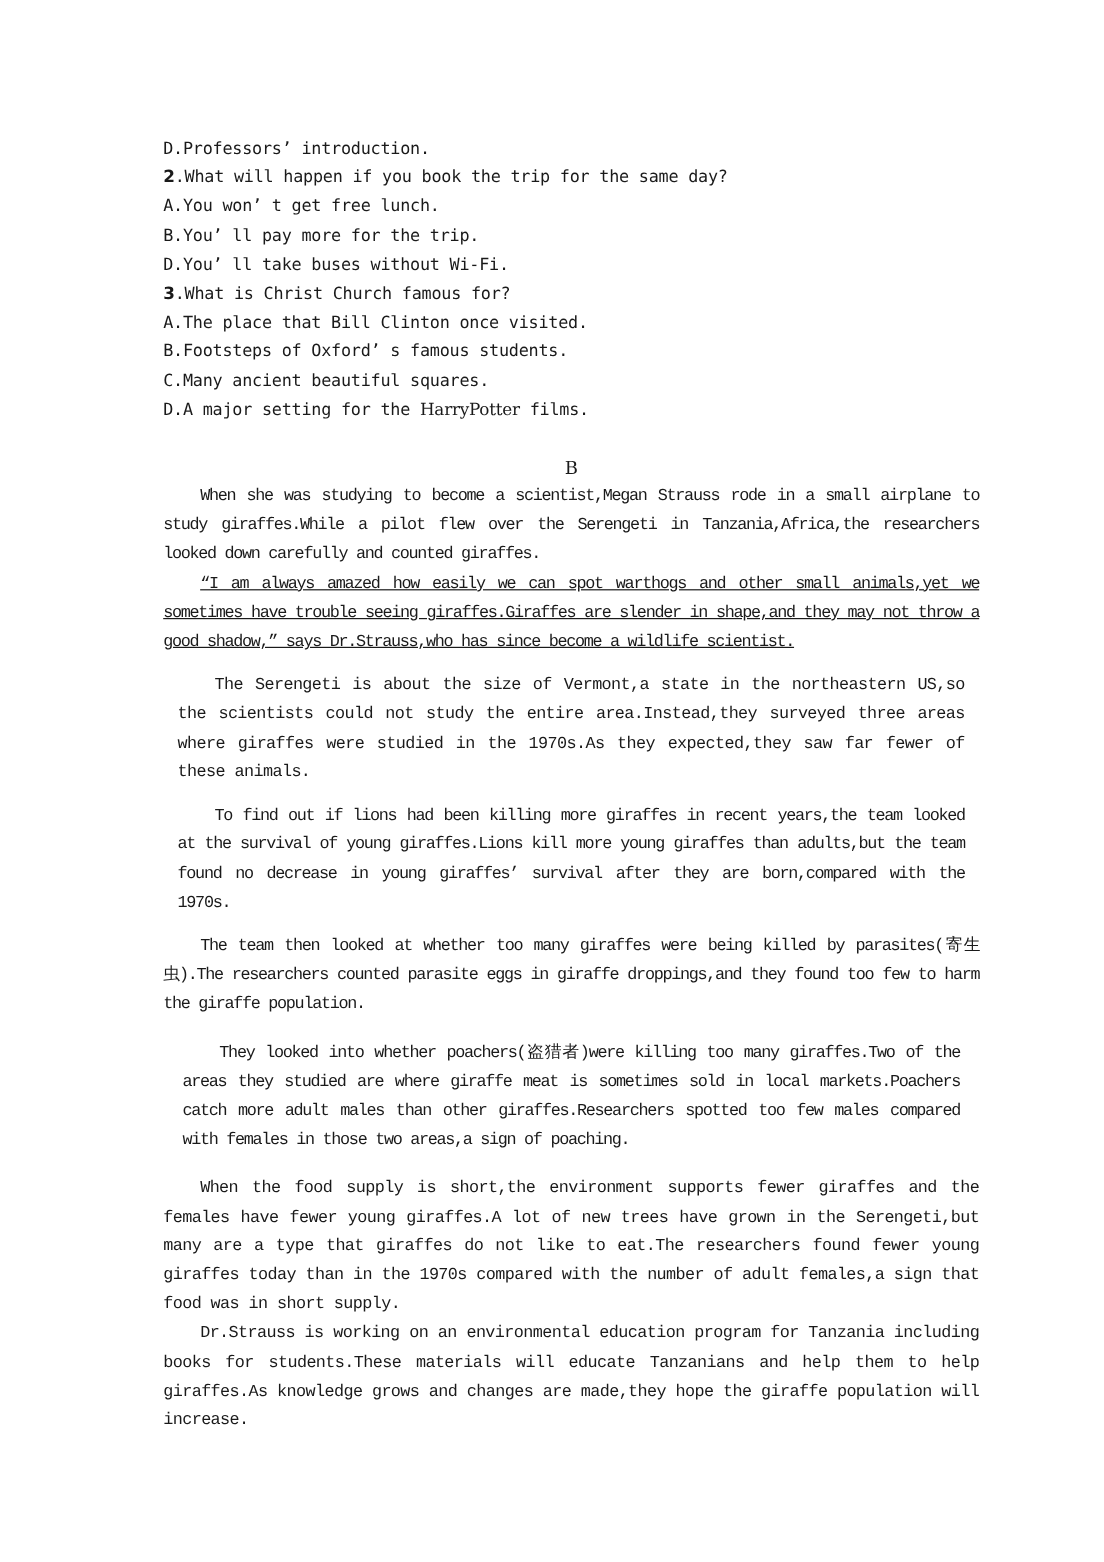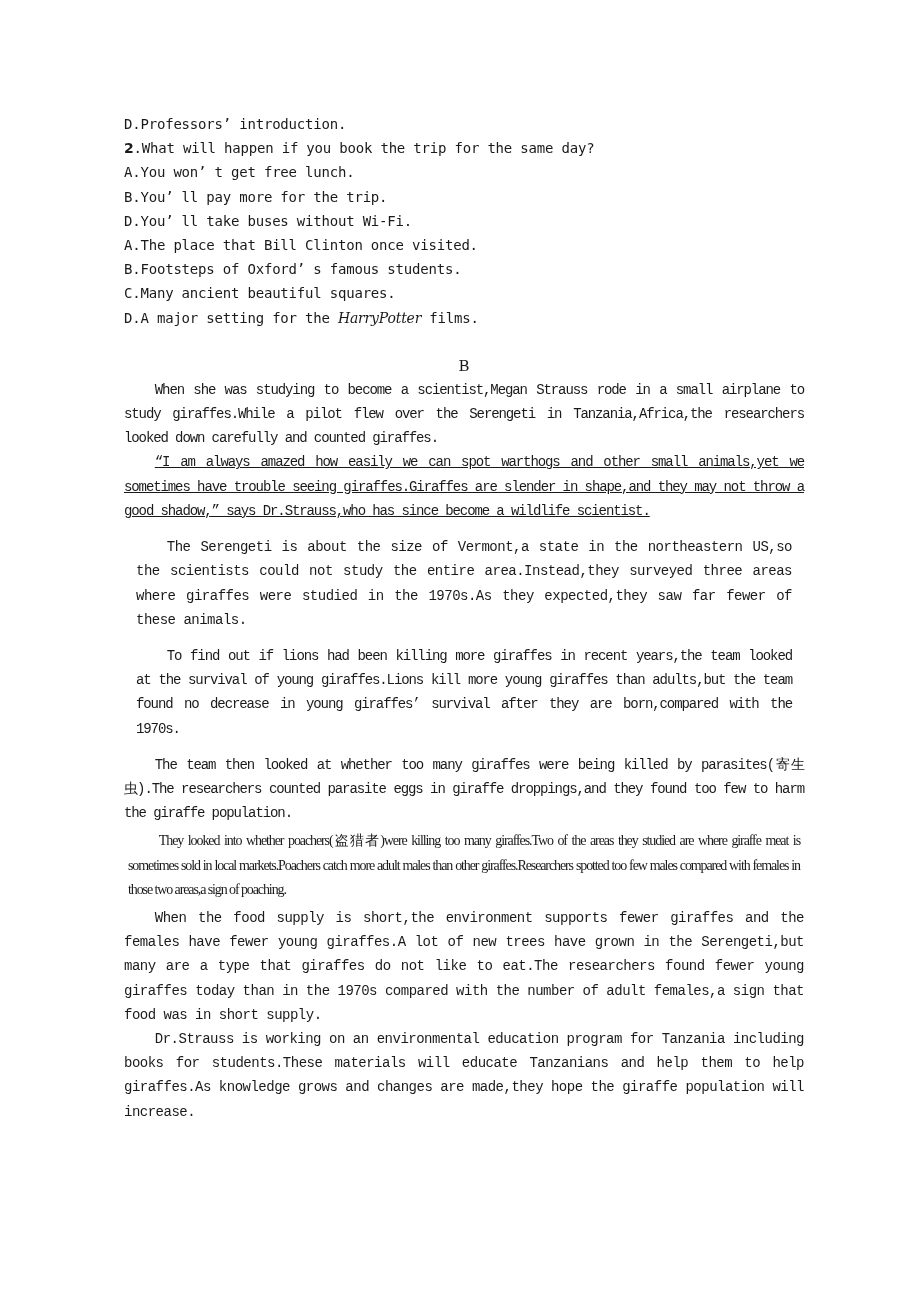--- a/index.html
+++ b/index.html
@@ -10,38 +10,37 @@
     body {
       width: 920px;
       height: 1302px;
       position: relative;
       overflow: hidden;
       font-family: "DejaVu Sans Mono", "Liberation Mono", monospace;
       color: #1a1a1a;
     }
     .page {
       position: absolute;
-      left: 124px;
+      left: 136px;
       top: 112px;
       width: 680px;
     }
     .line {
       font-size: 14px;
       line-height: 24.2px;
       height: 24.2px;
       white-space: nowrap;
       letter-spacing: -0.2px;
     }
     .num {
       font-family: "DejaVu Sans", "Liberation Sans", sans-serif;
       font-weight: bold;
       font-size: 14px;
     }
     .italic {
-      font-style: italic;
       font-family: "DejaVu Serif", "Liberation Serif", serif;
     }
     .section-title {
       text-align: center;
       font-family: "DejaVu Serif", "Liberation Serif", serif;
       font-size: 15px;
       margin-top: 24px;
     }
     .para {
       font-size: 14px;
@@ -71,37 +70,40 @@
     <span>A.</span><span>You won’ t get free lunch.</span>
   </div>
   <div class="line">
     <span>B.</span><span>You’ ll pay more for the trip.</span>
   </div>
   <div class="line">
     <span>D.</span><span>You’ ll take buses without Wi-Fi.</span>
   </div>
 
   <div class="line">
+    <span class="num">3</span><span>.What is Christ Church famous for?</span>
+  </div>
+  <div class="line">
     <span>A.</span><span>The place that Bill Clinton once visited.</span>
   </div>
   <div class="line">
     <span>B.</span><span>Footsteps of Oxford’ s famous students.</span>
   </div>
   <div class="line">
     <span>C.</span><span>Many ancient beautiful squares.</span>
   </div>
   <div class="line">
     <span>D.</span><span>A major setting for the </span><span class="italic">HarryPotter</span><span> films.</span>
   </div>
 
   <div class="line section-title">B</div>
 
   <p class="para tight" style="margin:0;">When she was studying to become a scientist,Megan Strauss rode in a small airplane to study giraffes.While a pilot flew over the Serengeti in Tanzania,Africa,the researchers looked down carefully and counted giraffes.</p>
   <p class="para tight" style="margin:0;text-decoration:underline;">“I am always amazed how easily we can spot warthogs and other small animals,yet we sometimes have trouble seeing giraffes.Giraffes are slender in shape,and they may not throw a good shadow,”  says Dr.Strauss,who has since become a wildlife scientist.</p>
   <p class="para" style="margin:12px;">The Serengeti is about the size of Vermont,a state in the northeastern US,so the scientists could not study the entire area.Instead,they surveyed three areas where giraffes were studied in the 1970s.As they expected,they saw far fewer of these animals.</p>
   <p class="para tight" style="margin:12px;">To find out if lions had been killing more giraffes in recent years,the team looked at the survival of young giraffes.Lions kill more young giraffes than adults,but the team found no decrease in young giraffes’  survival after they are born,compared with the 1970s.</p>
   <p class="para tight" style="margin:0;">The team then looked at whether too many giraffes were being killed by parasites(寄生虫).The researchers counted parasite eggs in giraffe droppings,and they found too few to harm the giraffe population.</p>
-  <p class="para tight" style="margin:4px;font-family:Liberation Serif, serif;">They looked into whether poachers(盗猎者)were killing too many giraffes.Two of the areas they studied are where giraffe meat is sometimes sold in local markets.Poachers catch more adult males than other giraffes.Researchers spotted too few males compared with females in those two areas,a sign of poaching.</p>
+  <p class="para tight" style="margin:16px;">They looked into whether poachers(盗猎者)were killing too many giraffes.Two of the areas they studied are where giraffe meat is sometimes sold in local markets.Poachers catch more adult males than other giraffes.Researchers spotted too few males compared with females in those two areas,a sign of poaching.</p>
   <p class="para" style="margin:0;">When the food supply is short,the environment supports fewer giraffes and the females have fewer young giraffes.A lot of new trees have grown in the Serengeti,but many are a type that giraffes do not like to eat.The researchers found fewer young giraffes today than in the 1970s compared with the number of adult females,a sign that food was in short supply.</p>
   <p class="para" style="margin:0;">Dr.Strauss is working on an environmental education program for Tanzania including books for students.These materials will educate Tanzanians and help them to help giraffes.As knowledge grows and changes are made,they hope the giraffe population will increase.</p>
 
 
 </div>
 
 </body></html>

